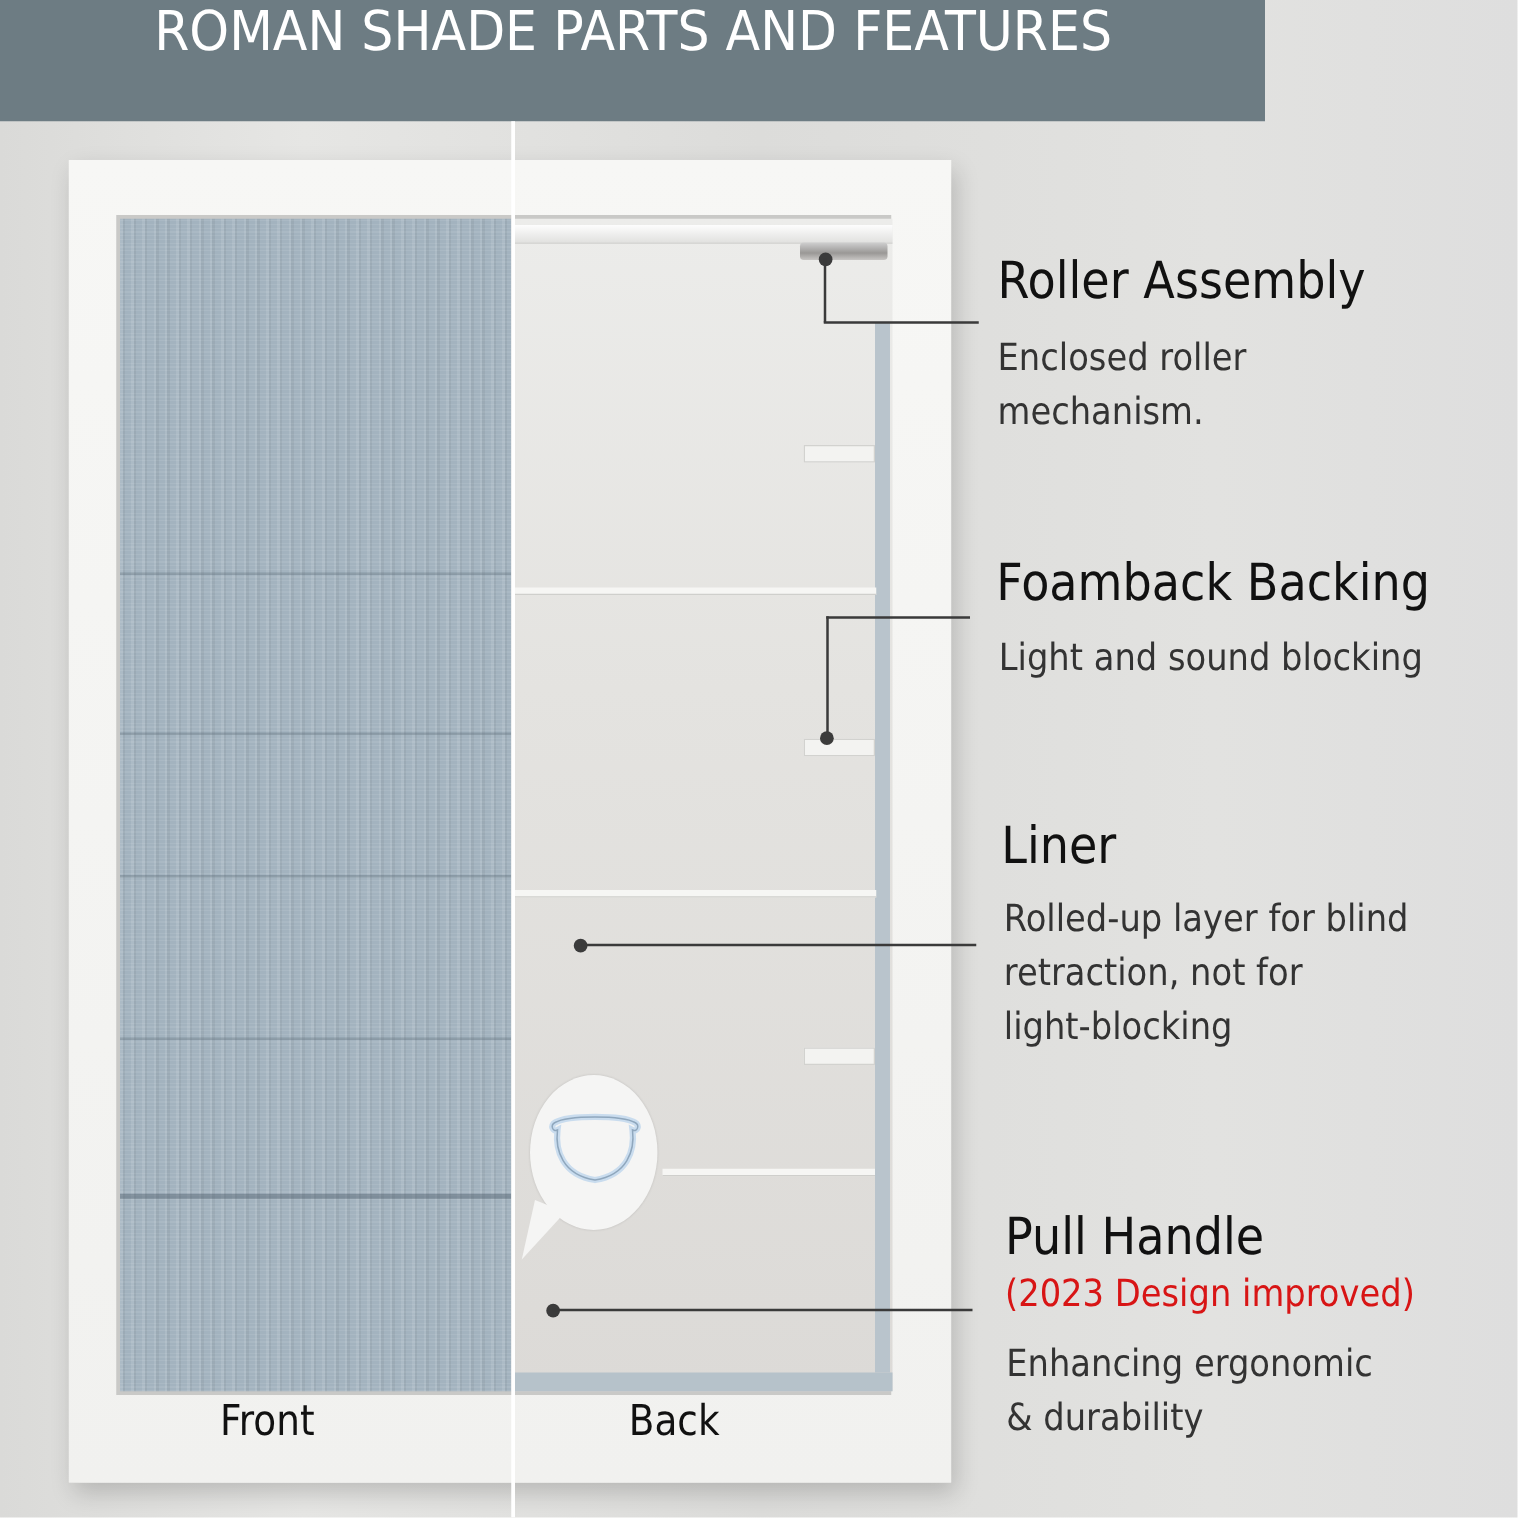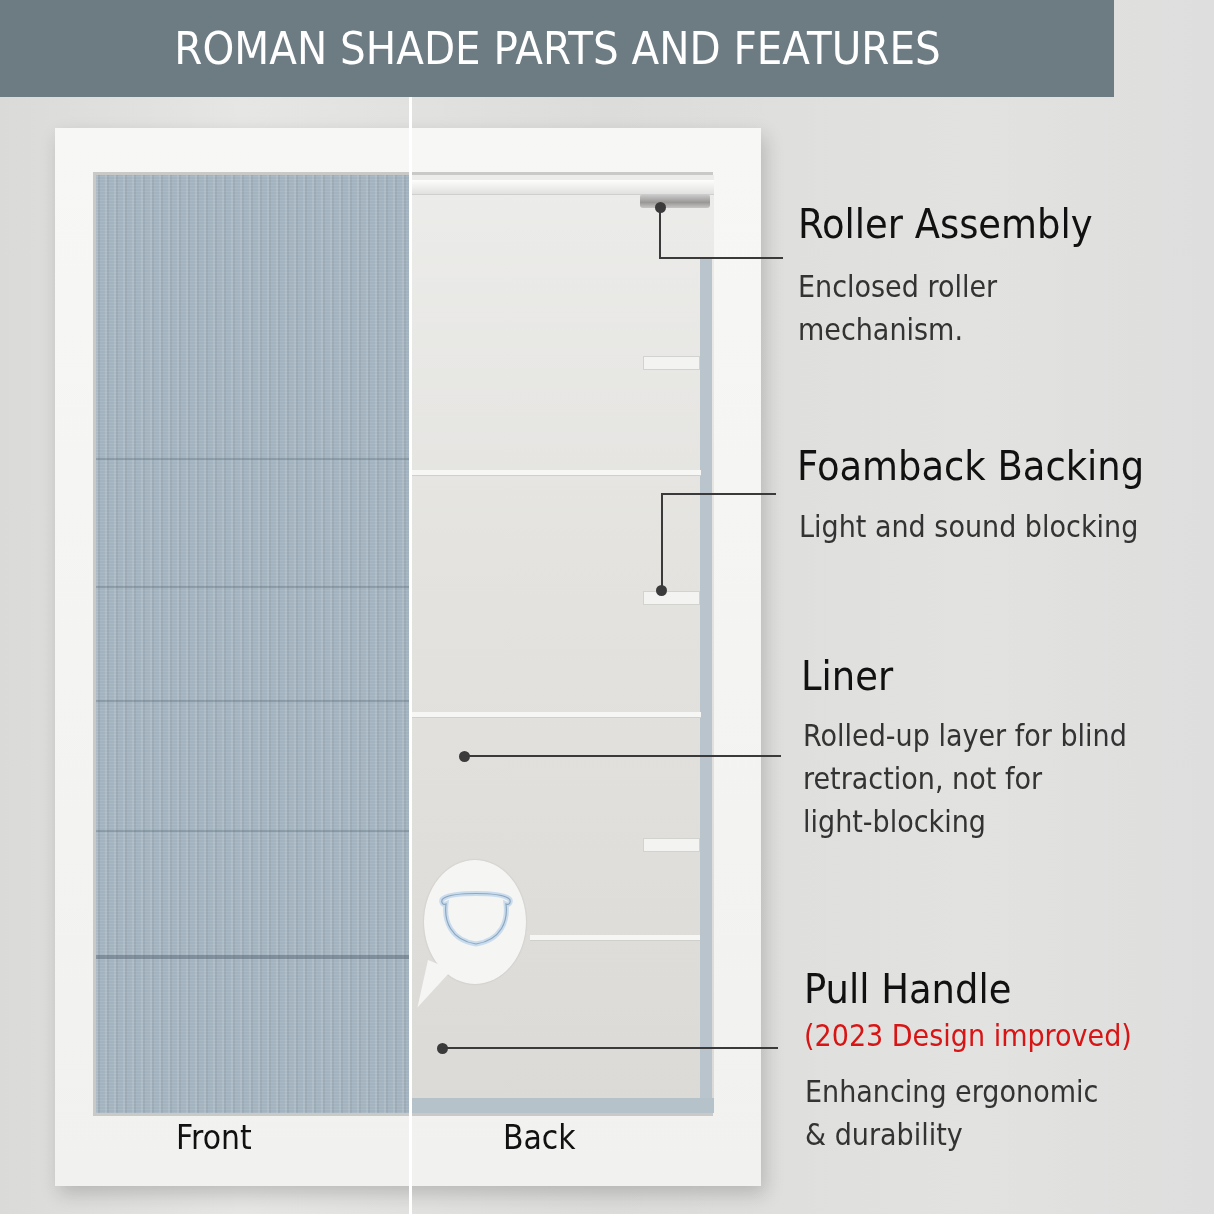--- a/index.html
+++ b/index.html
@@ -1,20 +1,20 @@
 <!DOCTYPE html>
 <html><head>
 <meta charset="utf-8">
 <style>
   html,body{margin:0;padding:0;}
   body{width:1214px;height:1214px;position:relative;overflow:hidden;
     background:linear-gradient(90deg,#dadad8 0%,#e6e6e4 20%,#dcdcda 50%,#e2e2e0 80%,#dedede 100%);
     font-family:"DejaVu Sans","Liberation Sans",sans-serif;}
-  .header{position:absolute;left:0;top:0;width:1114px;height:97px;background:#6d7c83;
-    display:flex;align-items:center;justify-content:center;}
+  .header{position:absolute;left:0;top:0;width:1012px;height:97px;background:#6d7c83;
+    display:flex;align-items:flex-start;justify-content:center;}
   .header-title{color:#fff;font-size:44px;letter-spacing:0px;font-family:"DejaVu Sans",sans-serif;
     font-weight:400;transform:scaleX(0.92);white-space:nowrap;}
   .frame{position:absolute;left:55px;top:128px;width:706px;height:1058px;
     background:linear-gradient(180deg,#f7f7f5,#f1f1ef);
     box-shadow:4px 8px 18px rgba(0,0,0,0.18);}
   .frame-inner-shadow{position:absolute;left:93px;top:172px;width:620px;height:944px;background:#c9c9c7;}
   .front-shade{position:absolute;left:96px;top:175px;width:313px;height:938px;
     background-color:#a3b3bf;
     background-image:
       repeating-linear-gradient(90deg,rgba(255,255,255,0.10) 0 2px,rgba(0,0,0,0.05) 2px 4px,transparent 4px 9px),

